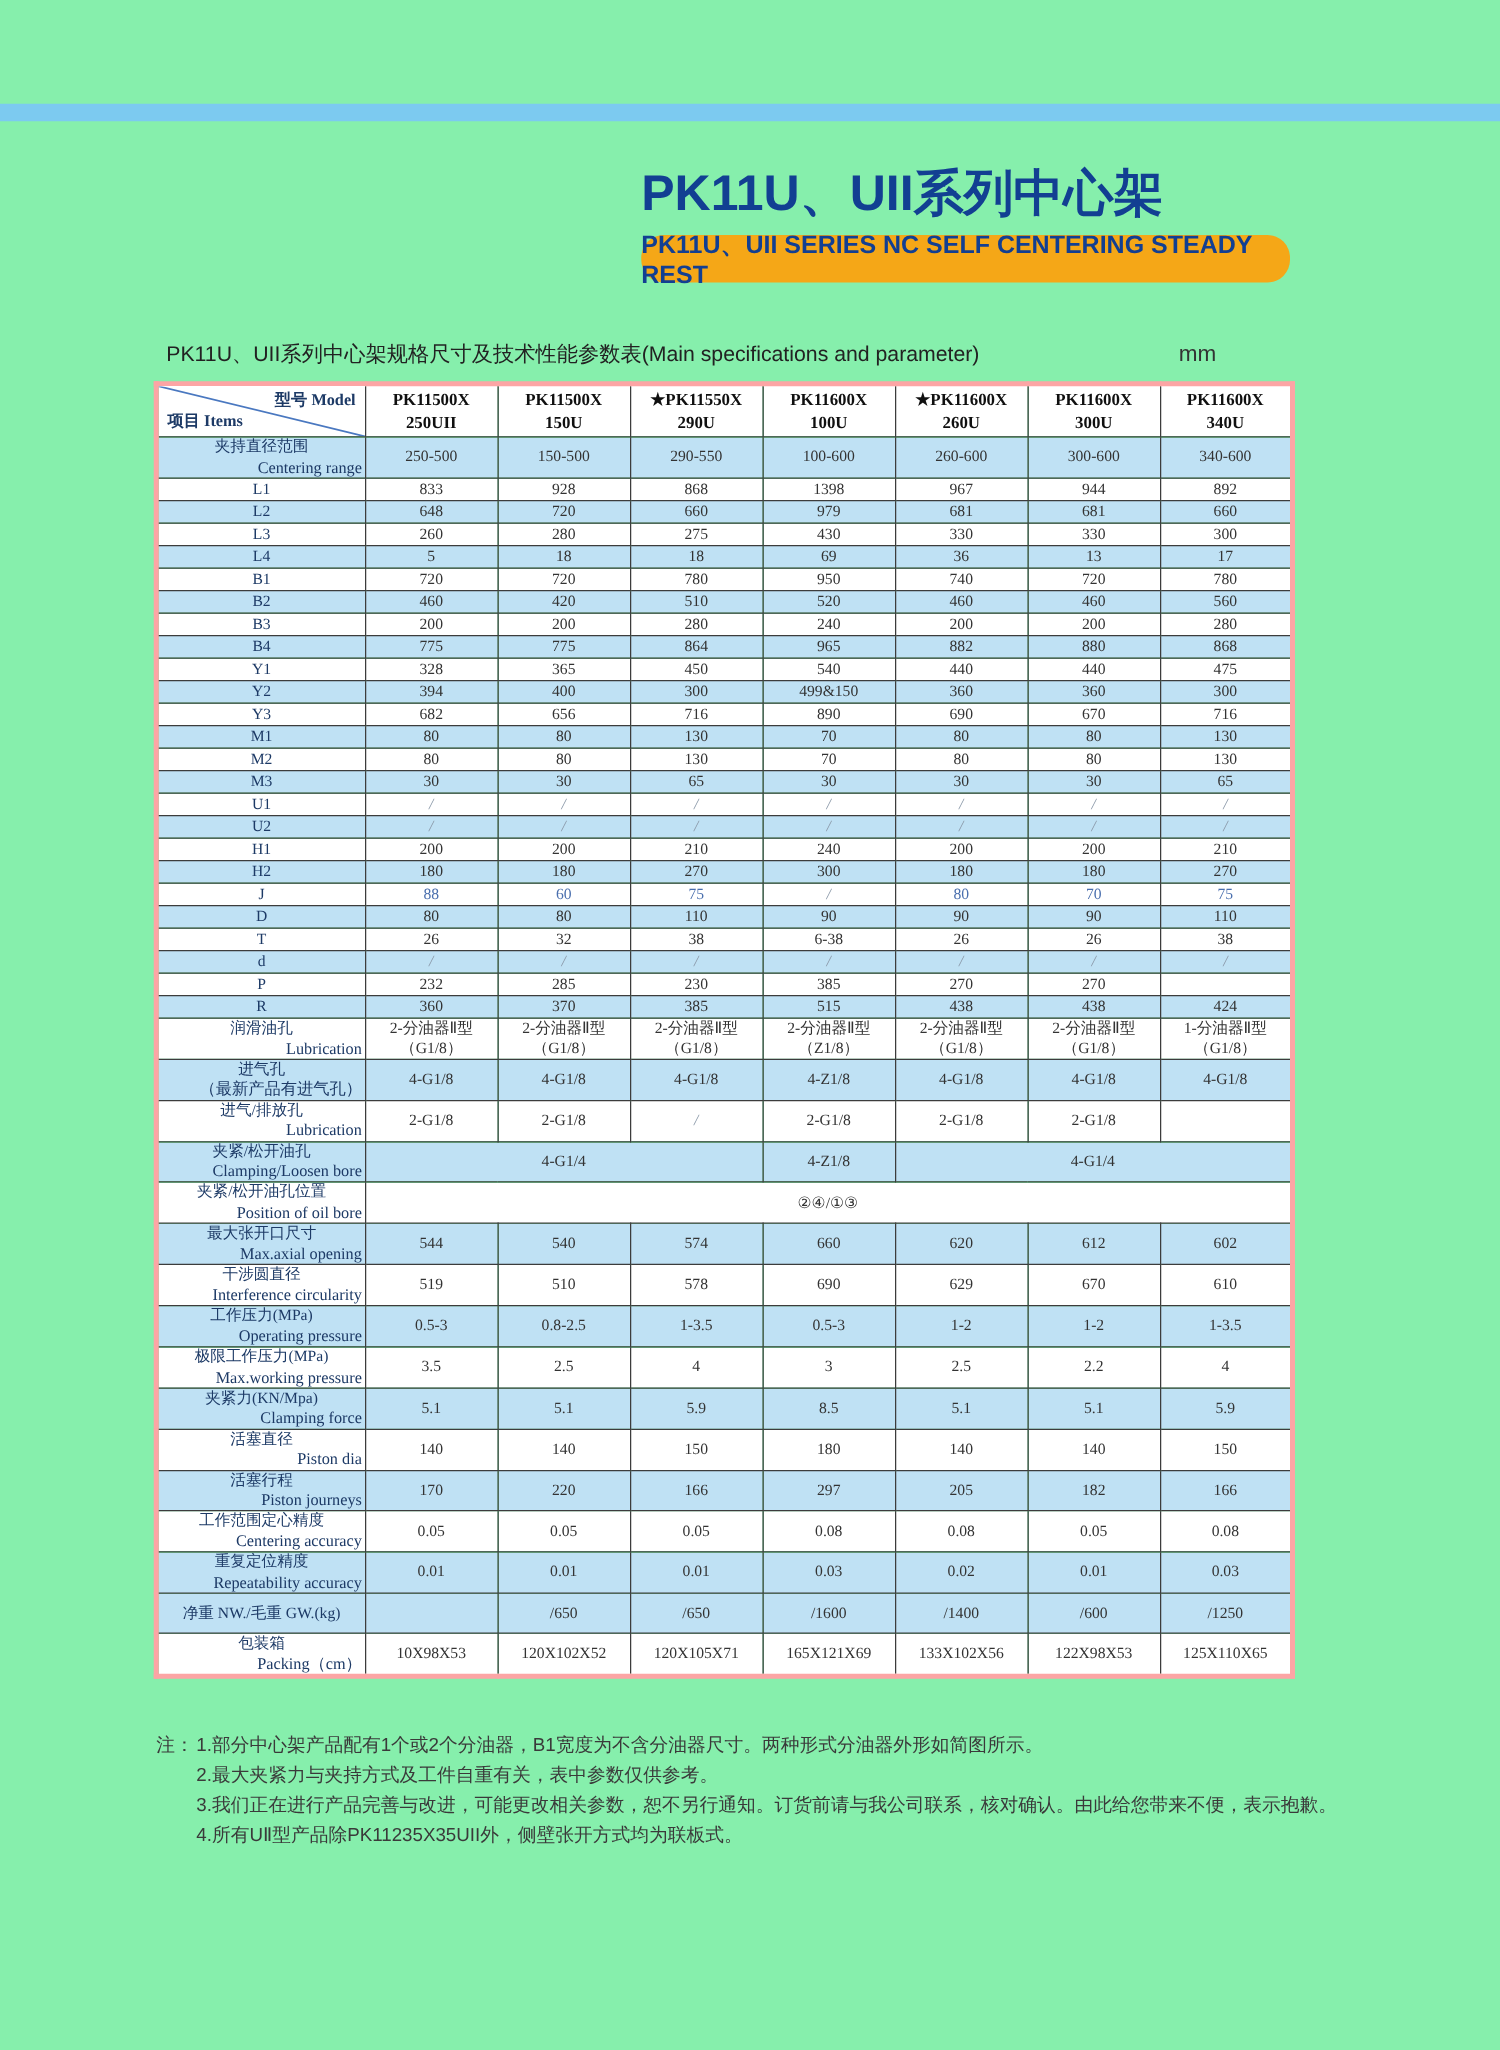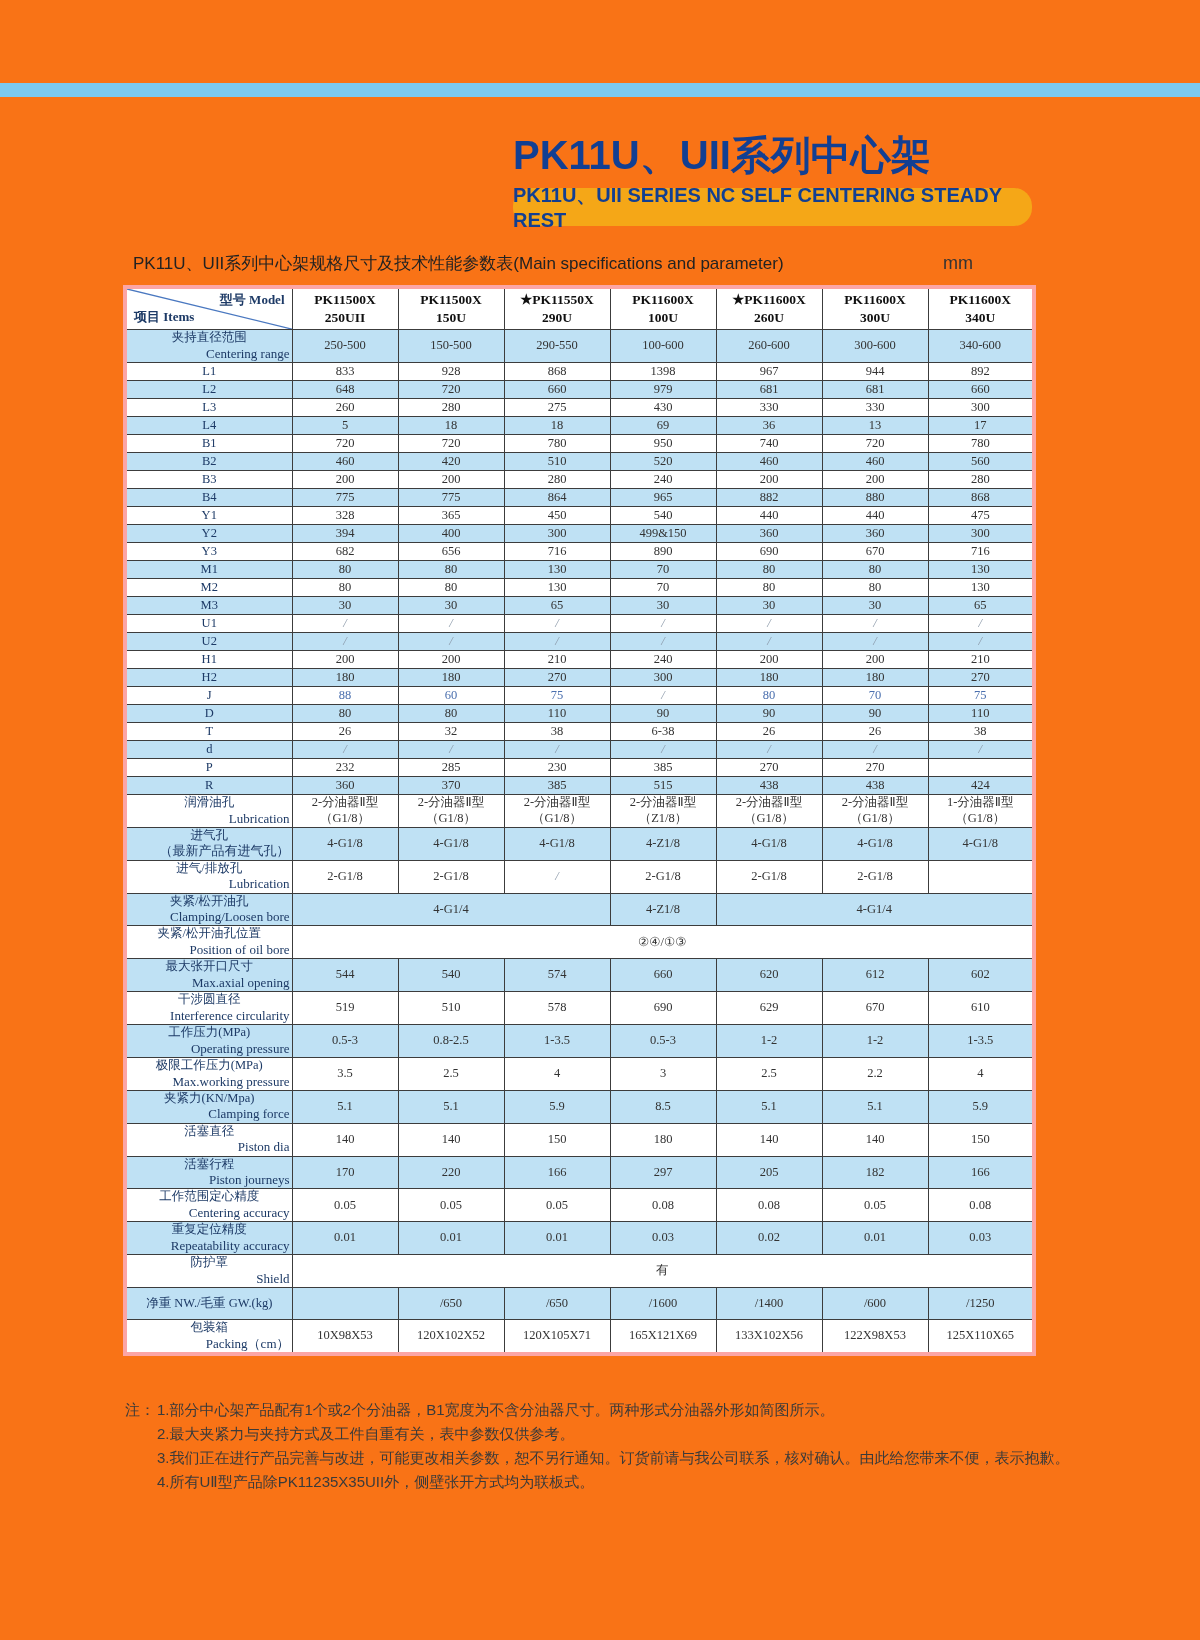--- a/index.html
+++ b/index.html
@@ -1,27 +1,27 @@
 <!DOCTYPE html>
 <html style="--accent-blue: #123f92; --banner-orange: #f5a717; --row-blue: #bfe1f4; --topbar-blue: #7ccaf0;"><head>
 <meta charset="utf-8">
 <style>
   html,body{margin:0;padding:0;background:#ffffff;}
-  .page{position:relative;width:1200px;height:1640px;background:#f97316;overflow:hidden;
+  .page{position:relative;width:1200px;height:1640px;background:#86efac;overflow:hidden;
         font-family:"Liberation Sans",sans-serif;color:#222;}
   .topbar{position:absolute;left:0;top:83px;width:100%;height:14px;
           background:var(--topbar-blue,#7ccaf0);}
   .content{padding-top:132px;}
   .header-wrap{margin-left:513px;width:519px;}
   .page-title{font-size:40px;font-weight:bold;color:var(--accent-blue,#123f92);
               line-height:1.15;letter-spacing:0;}
   .banner{margin-top:10px;height:38px;background:var(--banner-orange,#f5a717);
           display:flex;align-items:center;justify-content:center;
           font-size:20px;font-weight:bold;color:var(--accent-blue,#1d3e99);border-radius:18px;}
-  .caption-row{margin:26px 0 0 133px;width:898px;display:flex;
+  .caption-row{margin:46px 0 0 133px;width:898px;display:flex;
                justify-content:space-between;align-items:baseline;
                font-size:17px;color:#222;}
   .caption-row .unit{margin-right:58px;font-size:18px;color:#333;}
   table.spec{margin:10px 0 0 123px;border-collapse:collapse;table-layout:fixed;
              width:909px;font-family:"Liberation Serif",serif;border:4px solid #fca5a5;}
   col.c0{width:167px;} col.cm{width:106px;}
   .spec th,.spec td{border:1px solid #3c3c3c;text-align:center;vertical-align:middle;
                     padding:0 2px;overflow:hidden;}
   .spec thead th{height:40px;font-size:13.5px;font-weight:bold;color:#101010;line-height:1.3;background:#fff;}
   tr.b{background:var(--row-blue,#bfe1f4);}
@@ -1109,29 +1109,20 @@
             <td>
               <div>0.02</div>
             </td>
             <td>
               <div>0.01</div>
             </td>
             <td>
               <div>0.03</div>
             </td>
           </tr>
-          <tr class="w d">
-            <th class="row-label">
-              <div>防护罩</div>
-              <div class="en">Shield</div>
-            </th>
-            <td colspan="7">
-              <div>有</div>
-            </td>
-          </tr>
           <tr class="b d">
             <th class="row-label">
               <div>净重 NW./毛重 GW.(kg)</div>
             </th>
             <td>
               <div></div>
             </td>
             <td>
               <div>/650</div>
             </td>

